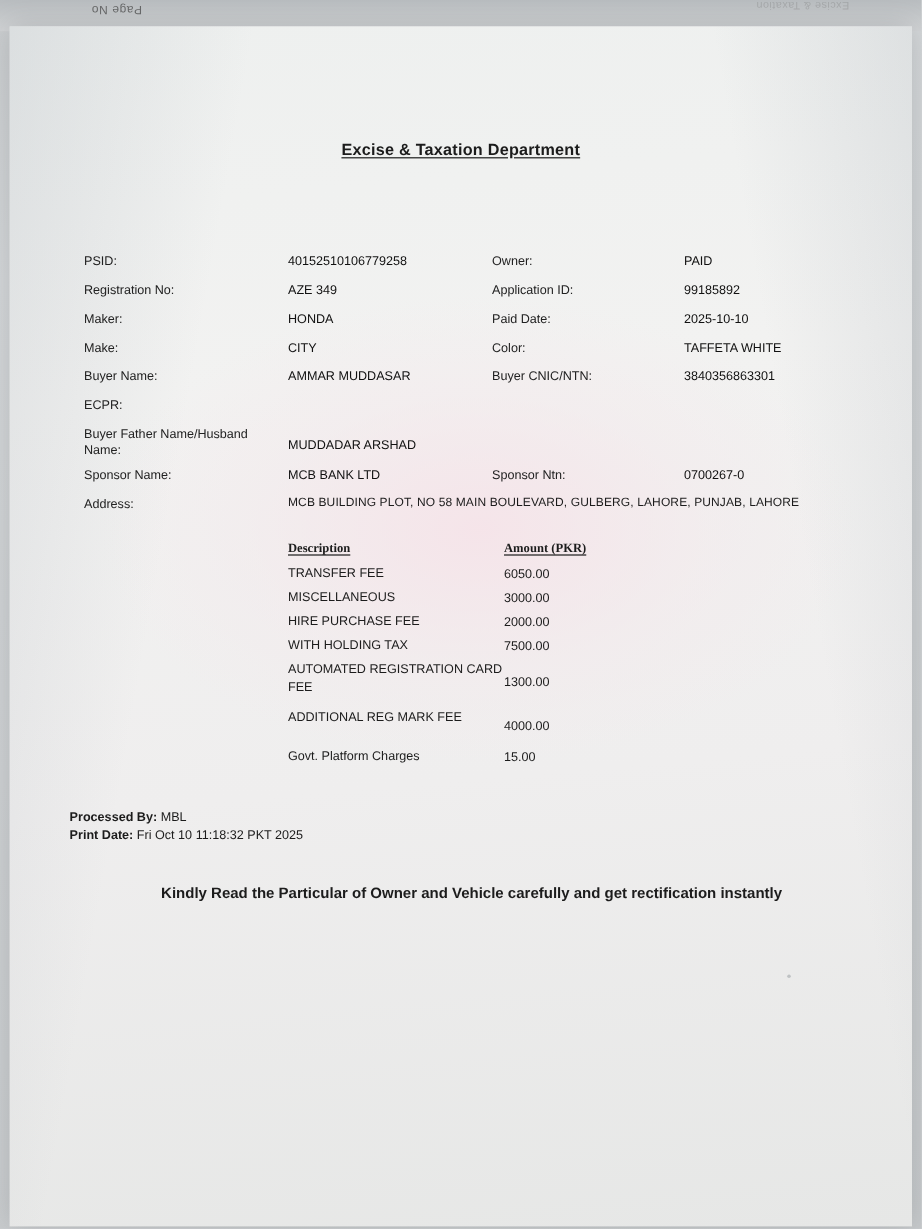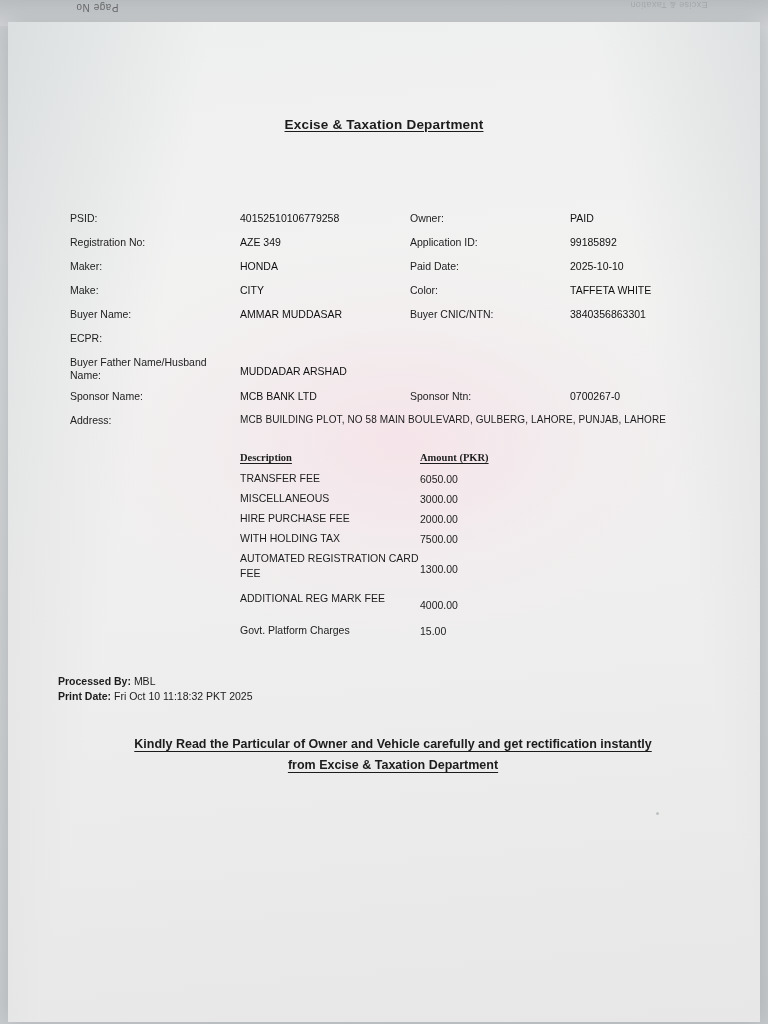--- a/index.html
+++ b/index.html
@@ -175,21 +175,20 @@
 
   .notice {
     position: absolute;
     left: 40px;
     top: 712px;
     width: 690px;
     text-align: center;
     font-size: 12.5px;
     font-weight: bold;
     line-height: 21px;
-    text-decoration: underline;
     text-underline-offset: 3px;
   }
   .speck {
     position: absolute;
     width: 3px; height: 3px;
     background: #9aa0a4;
     border-radius: 50%;
     opacity: 0.55;
   }
 </style>
@@ -298,19 +297,18 @@
           <span class="mval">MBL</span>
         </div>
         <div>
           <span>Print Date:</span>
           <span class="mval">Fri Oct 10 11:18:32 PKT 2025</span>
         </div>
       </div>
 
       <div class="notice">
         <div>Kindly Read the Particular of Owner and Vehicle carefully and get rectification instantly</div>
-        <div>from Excise &amp; Taxation Department</div>
       </div>
 
     </div>
     <div class="speck" style="left:648px; top:790px;"></div>
   </div>
 </div>
 
 </body></html>

